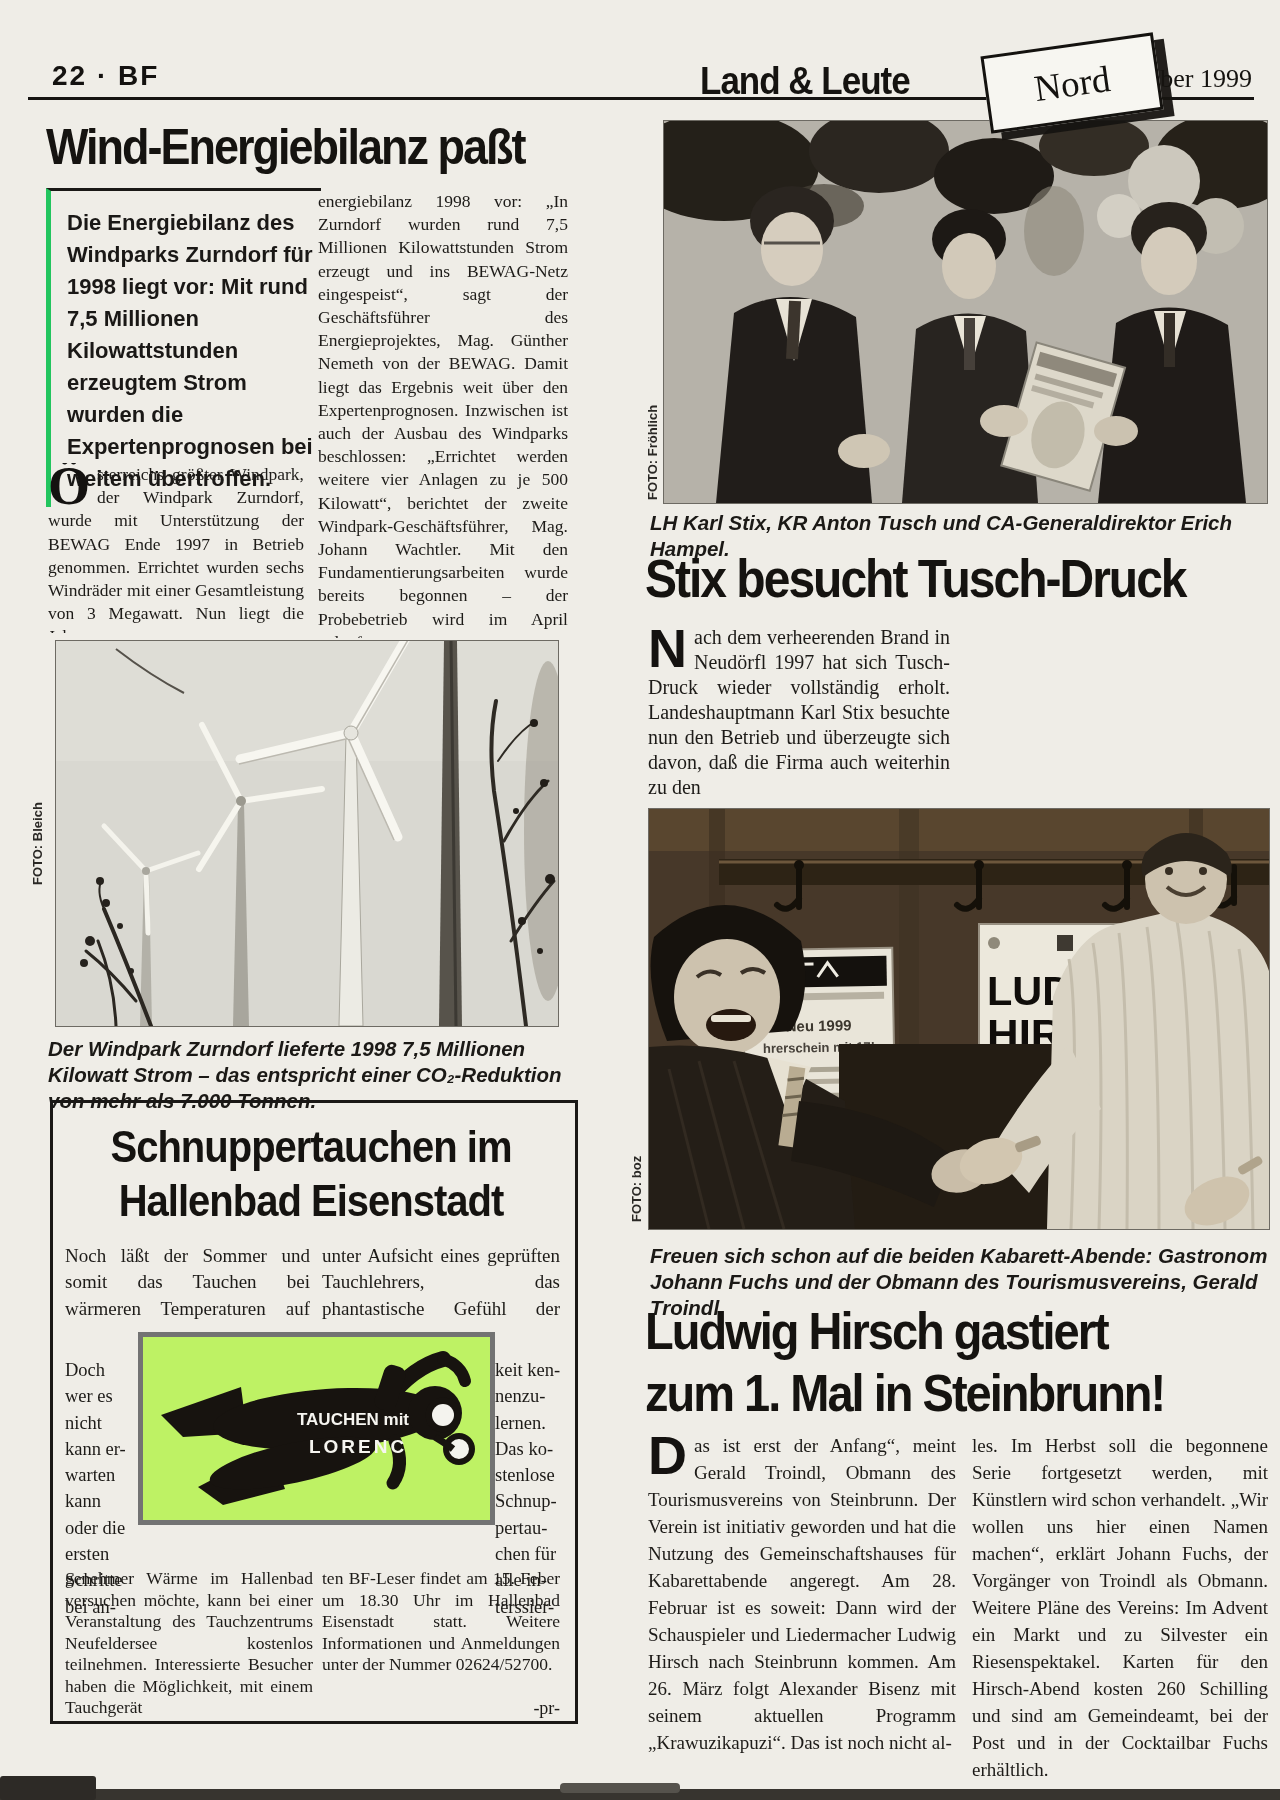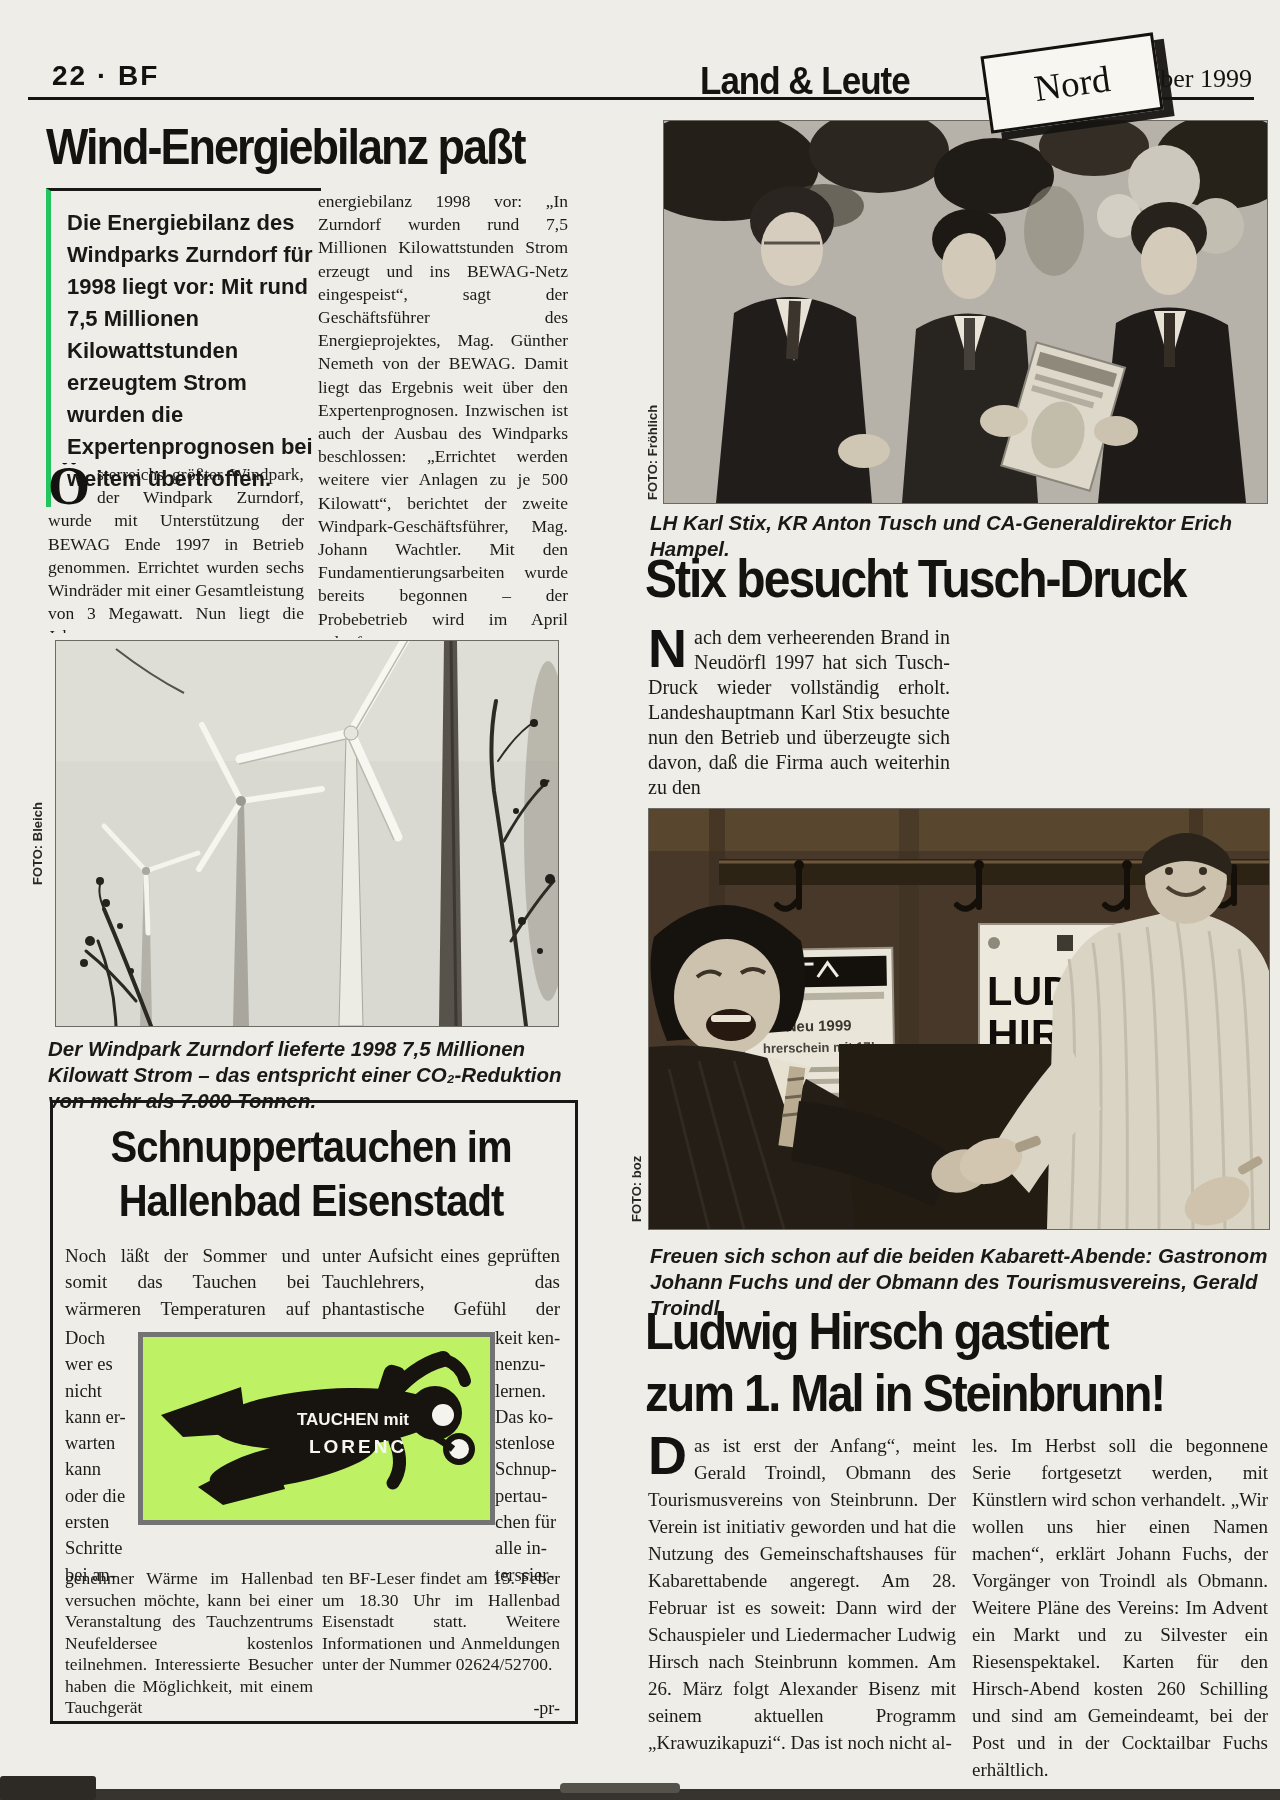--- a/index.html
+++ b/index.html
@@ -22,21 +22,21 @@
   .dc-sans{font-family:"Liberation Sans",sans-serif;}
   .photo{border:1px solid #6d6a63;background:#cfccc4;}
   .rule{background:#161412;}
   .introbox{border-top:3px solid #1a1816;border-left:5px solid #22c55e;
             font-family:"Liberation Sans",sans-serif;font-weight:700;
             font-size:22px;line-height:32px;color:#1a1816;padding:16px 6px 0 16px;}
   .nordbox{background:#f7f6f1;border:3px solid #14120f;box-shadow:10px 8px 0 rgba(22,20,17,.95);
            transform:rotate(-8deg);display:flex;align-items:center;justify-content:center;z-index:5;}
   .nordbox span{font-family:"Liberation Serif",serif;font-size:37px;color:#14120f;}
   .tauchenbox{border:3px solid #1a1816;}
-  .narrowcol{font-size:18.5px;line-height:26.3px;}
+  .narrowcol{font-size:18.5px;line-height:26.3px;margin-top:32px;}
   .centerline{text-align:center;}
   .byline{font-size:18px;text-align:right;}
 </style>
 </head>
 <body>
 
 <div class="page">
 
   <div class="abs sans" style="left:52px;top:60px;font-size:28px;font-weight:900;letter-spacing:2px;color:#141210;">22 · BF</div>
 

